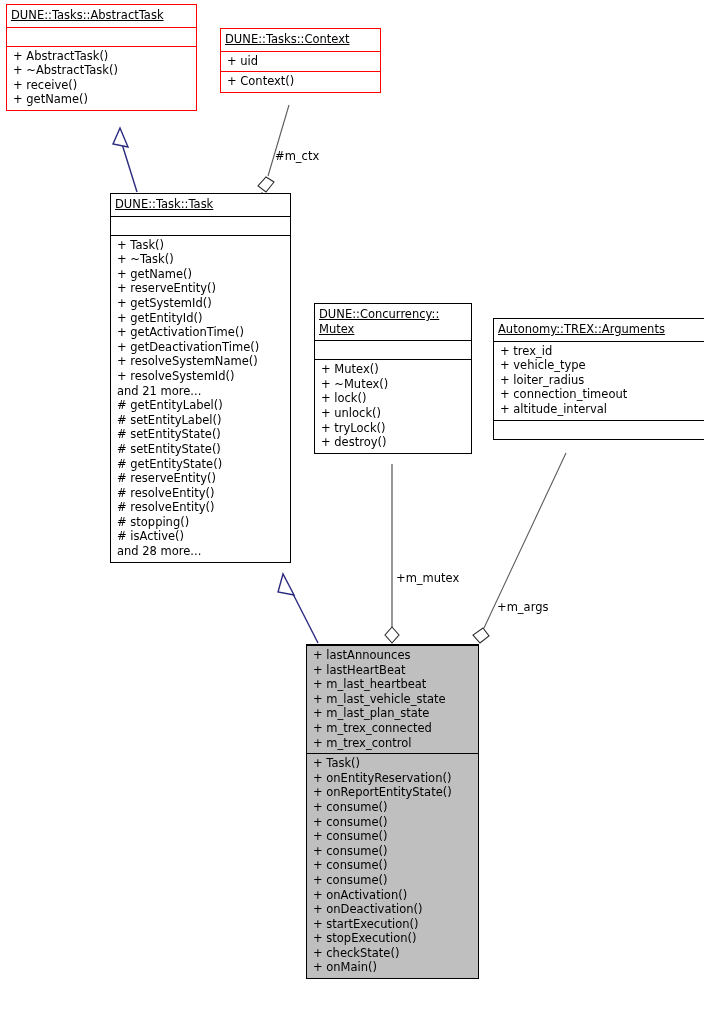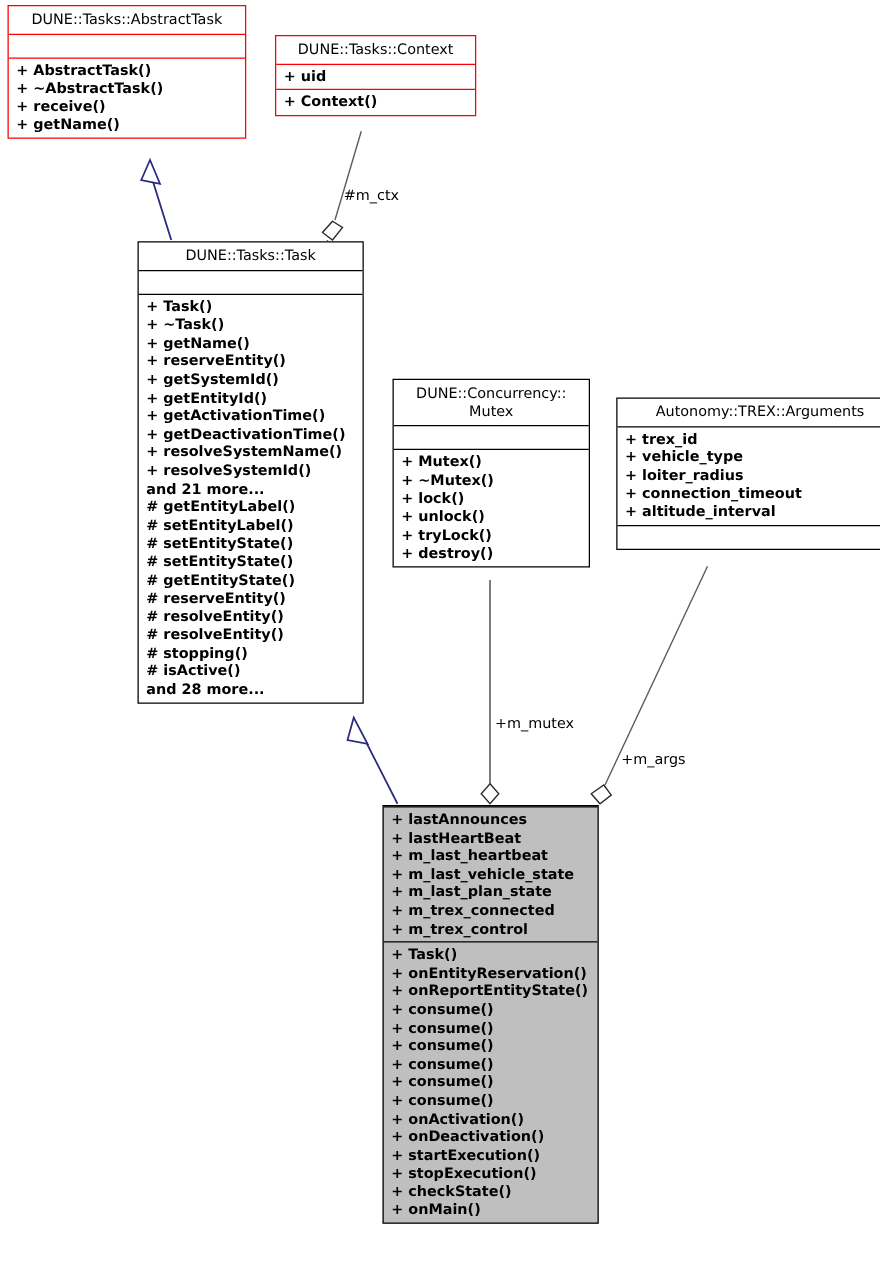--- a/index.html
+++ b/index.html
@@ -28,36 +28,36 @@
     line-height: 14.6px;
     color: #000000;
   }
   .uml-class.red {
     border-color: #ff0000;
   }
   .uml-class.filled {
     background: #bfbfbf;
   }
   .uml-title {
-    text-align: center;
+    text-align: left;
     padding: 3px 4px 4px 4px;
     white-space: pre-line;
+    text-decoration: underline;
   }
   .uml-sep {
     border-top: 1px solid #000000;
     height: 0;
     font-size: 0;
     line-height: 0;
   }
   .uml-class.red .uml-sep {
     border-top-color: #ff0000;
   }
   .uml-compartment {
     padding: 2px 4px 3px 6px;
-    font-weight: bold;
   }
   .uml-compartment.empty {
     height: 14px;
     padding: 2px 4px;
   }
   .uml-member {
     white-space: pre;
     text-align: left;
   }
   
@@ -135,21 +135,21 @@
     <div class="uml-compartment">
       <div class="uml-member">+ uid</div>
     </div>
     <div class="uml-sep"></div>
     <div class="uml-compartment">
       <div class="uml-member">+ Context()</div>
     </div>
   </div>
 
   <div class="uml-class" style="left:110px; top:193px; width:181px;">
-    <div class="uml-title">DUNE::Tasks::Task</div>
+    <div class="uml-title">DUNE::Task::Task</div>
     <div class="uml-sep"></div>
     <div class="uml-compartment empty"></div>
     <div class="uml-sep"></div>
     <div class="uml-compartment">
       <div class="uml-member">+ Task()</div>
       <div class="uml-member">+ ~Task()</div>
       <div class="uml-member">+ getName()</div>
       <div class="uml-member">+ reserveEntity()</div>
       <div class="uml-member">+ getSystemId()</div>
       <div class="uml-member">+ getEntityId()</div>

